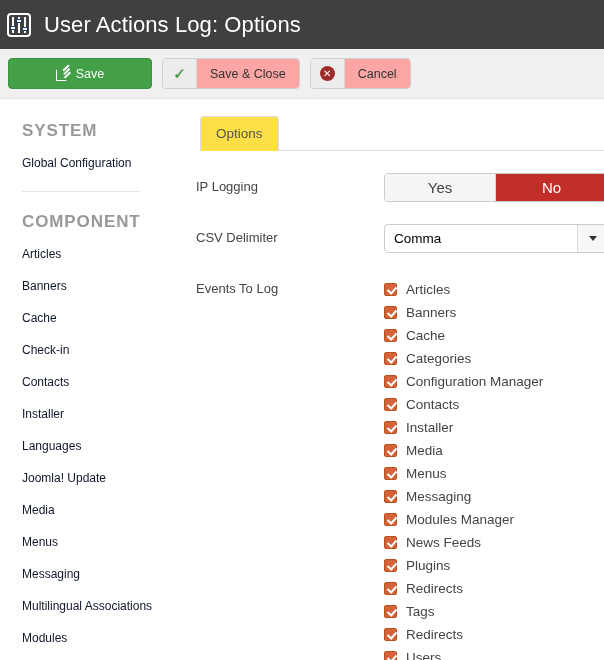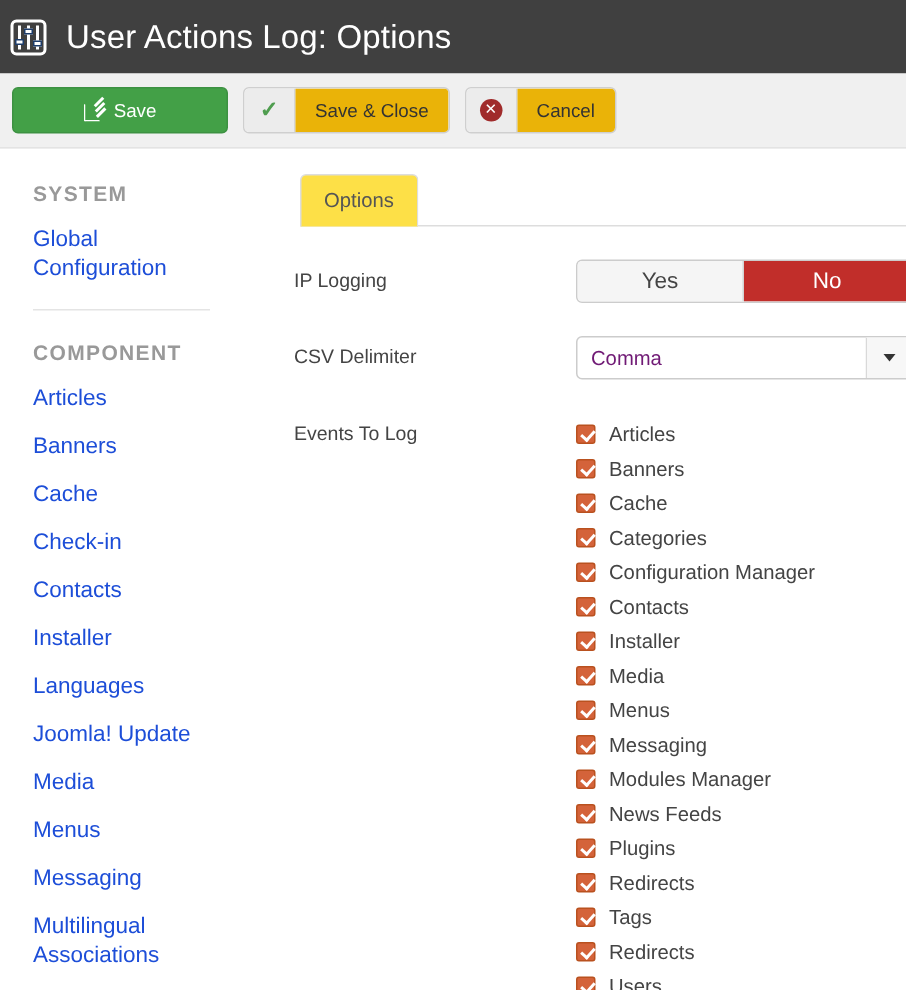--- a/index.html
+++ b/index.html
@@ -117,21 +117,21 @@
     background: #ececec;
     border-right: 1px solid #d6d6d6;
     display: flex;
     align-items: center;
     justify-content: center;
   }
   .btn-split .seg-label {
     padding: 0 13px;
     display: flex;
     align-items: center;
-    background: #eab308;
+    background: #fca5a5;
     white-space: nowrap;
   }
   .check-glyph {
     color: #4f9d4f;
     font-size: 15px;
     line-height: 1;
     font-weight: bold;
   }
   .x-circle {
     width: 15px; height: 15px;
@@ -150,30 +150,30 @@
     display: flex;
     align-items: flex-start;
     height: 560px;
   }
   .sidebar {
     width: 186px;
     flex: 0 0 186px;
     padding: 22px 0 0 22px;
   }
   .side-head {
-    font-size: 14px;
+    font-size: 17px;
     color: #999999;
     letter-spacing: 0.9px;
     font-weight: bold;
     margin-bottom: 13px;
   }
   .side-link {
     display: block;
-    font-size: 15px;
-    color: #1d4ed8;
+    font-size: 12px;
+    color: #0f172a;
     text-decoration: none;
     line-height: 19px;
     margin-bottom: 13px;
     max-width: 135px;
     cursor: pointer;
   }
   .side-divider {
     width: 118px;
     height: 1px;
     background: #e4e4e4;
@@ -270,21 +270,21 @@
     border-radius: 4px;
     background: #ffffff;
     display: flex;
     align-items: center;
     cursor: pointer;
   }
   .select .sel-value {
     flex: 1 1 auto;
     padding-left: 9px;
     font-size: 13.5px;
-    color: #701a75;
+    color: #000000;
   }
   .select .sel-arrow {
     width: 30px;
     height: 100%;
     border-left: 1px solid #d9d9d9;
     background: #f7f7f7;
     border-radius: 0 3px 3px 0;
     display: flex;
     align-items: center;
     justify-content: center;

